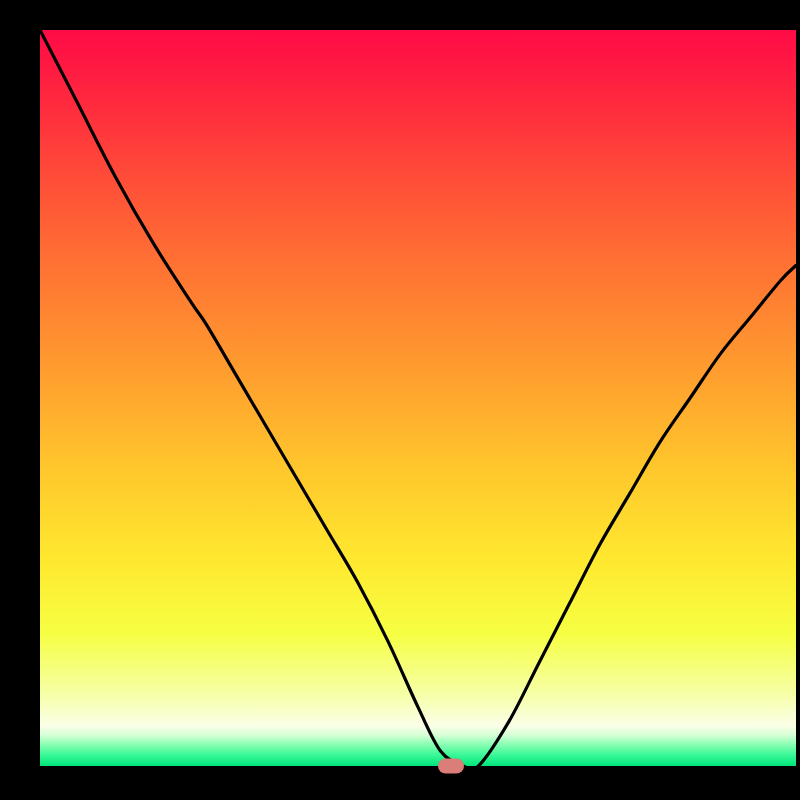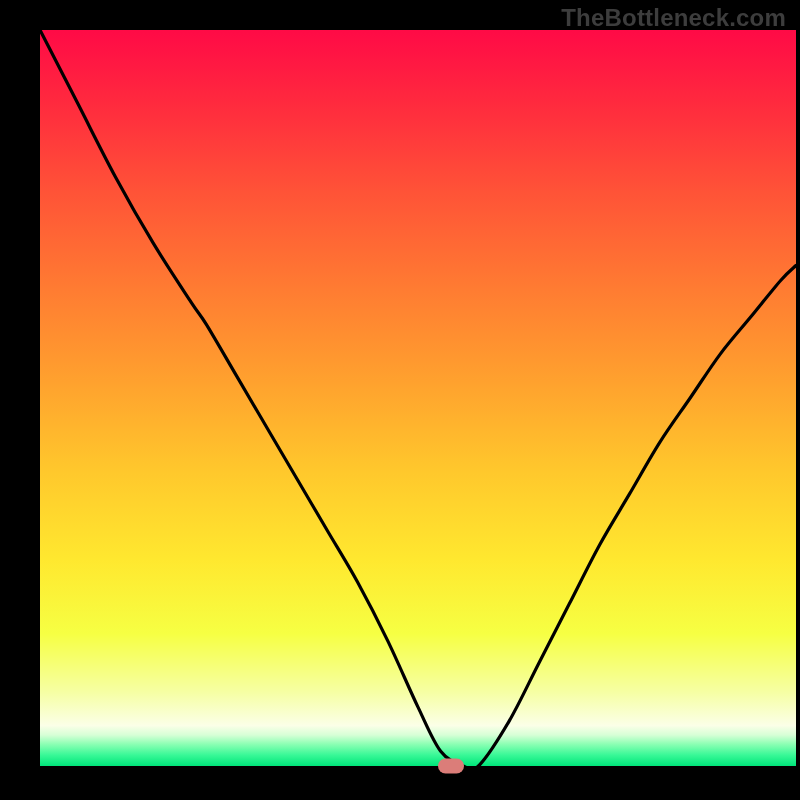--- a/index.html
+++ b/index.html
@@ -43,21 +43,20 @@
     border-radius: 10px;
     background: #db7d79;
     z-index: 3;
     transform: translate(-50%, -50%);
   }
 </style>
 </head>
 <body>
 <div class="stage">
 
-  <div class="watermark">TheBottleneck.com</div>
 
   <svg class="plot" viewBox="0 0 800 800" preserveAspectRatio="none">
     <defs>
       <linearGradient id="bg-grad" x1="0" y1="0" x2="0" y2="1">
           <stop offset="0%" stop-color="#ff0a46"></stop>
           <stop offset="10%" stop-color="#ff2a3e"></stop>
           <stop offset="22%" stop-color="#ff5337"></stop>
           <stop offset="35%" stop-color="#ff7b32"></stop>
           <stop offset="48%" stop-color="#ffa22e"></stop>
           <stop offset="60%" stop-color="#ffc82c"></stop>

